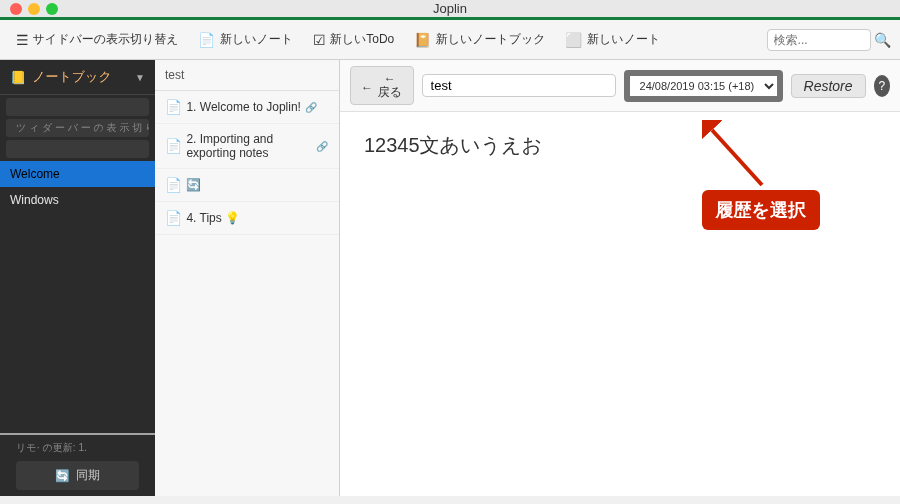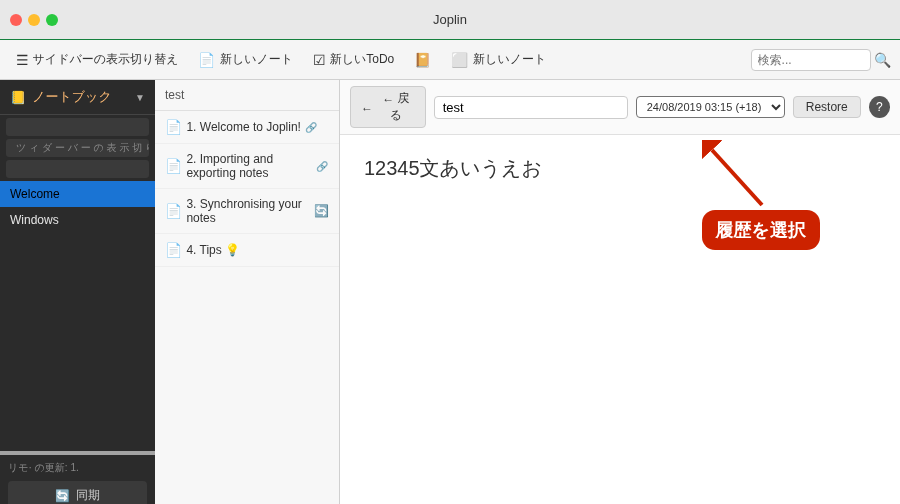--- a/index.html
+++ b/index.html
@@ -1,26 +1,26 @@
 <!DOCTYPE html>
 <html><head>
   <meta charset="utf-8">
   <style>
     * { box-sizing: border-box; margin: 0; padding: 0; }
     body { font-family: -apple-system, BlinkMacSystemFont, "Helvetica Neue", Arial, sans-serif; font-size: 13px; background: #f0f0f0; width: 900px; height: 504px; overflow: hidden; }
 
     
     .titlebar {
       background: #e8e8e8;
-      height: 40px;
+      height: 20px;
       display: flex;
       align-items: center;
       justify-content: center;
       position: relative;
-      border-bottom: 1px solid #15803d;
+      border-bottom: 3px solid #15803d;
     }
     .titlebar-buttons {
       position: absolute;
       left: 10px;
       display: flex;
       gap: 6px;
       align-items: center;
     }
     .tb-btn {
       width: 12px; height: 12px; border-radius: 50%;
@@ -115,22 +115,22 @@
     }
     .sidebar-item.active { background: #1a74d4; color: #000000; }
     .sidebar-item.blurred {
       background: #333;
       color: #888;
       height: 22px;
       margin: 2px 0;
     }
 
     .sidebar-footer {
-      border-top: 4px solid #a3a3a3;
-      padding: 6px 8px;
+      border-top: 2px solid #a3a3a3;
+      padding: 6px 16px;
     }
     .sidebar-footer-info {
       font-size: 10px;
       color: #888;
       line-height: 1.4;
     }
     .sync-btn {
       display: flex;
       align-items: center;
       justify-content: center;
@@ -204,36 +204,37 @@
     }
     .note-title-input {
       flex: 1;
       border: 1px solid #ccc;
       border-radius: 4px;
       padding: 3px 8px;
       font-size: 13px;
       background: white;
     }
     .date-select {
-      border: 1px solid #737373;
+      border: 6px solid #737373;
       border-radius: 4px;
       padding: 3px 6px;
       font-size: 11px;
       background: white;
       cursor: pointer;
       color: #333;
     }
     .restore-btn {
       padding: 3px 12px;
       background: #e8e8e8;
       border: 1px solid #ccc;
       border-radius: 4px;
       cursor: pointer;
-      font-size: 12px;
-      color: #333;
+      font-size: 14px;
+      color: #333;
+      font-style: italic;
     }
     .help-btn {
       width: 22px; height: 22px;
       border-radius: 50%;
       background: #555;
       border: none;
       color: white;
       font-size: 12px;
       cursor: pointer;
       display: flex;
@@ -252,21 +253,21 @@
     .annotation-container {
       position: absolute;
       top: 60px;
       right: 80px;
       pointer-events: none;
     }
     .annotation-label {
       background: #cc2200;
       color: white;
       padding: 8px 14px;
-      border-radius: 13px;
+      border-radius: 6px;
       font-size: 18px;
       font-weight: bold;
       white-space: nowrap;
     }
 
     
     .arrow-svg {
       display: block;
     }
   </style>
@@ -290,27 +291,28 @@
   <button class="toolbar-btn">
     <span class="toolbar-icon">📄</span>
     <span>新しいノート</span>
   </button>
   <button class="toolbar-btn">
     <span class="toolbar-icon">☑</span>
     <span>新しいToDo</span>
   </button>
   <button class="toolbar-btn">
     <span class="toolbar-icon">📔</span>
+    <span>新しいノートブック</span>
   </button>
   <button class="toolbar-btn">
     <span class="toolbar-icon">⬜</span>
     <span>新しいノート</span>
   </button>
   <div class="toolbar-search">
-    <input type="text" class="toolbar-search" style="border: 1px solid rgb(204, 204, 204); border-radius: 4px; padding: 3px 6px; font-size: 12px; width: 120px;" placeholder="検索...">
+    <input type="text" class="toolbar-search" style="border: 1px solid rgb(204, 204, 204); border-radius: 4px; padding: 3px 6px; font-size: 12px; width: 104px;" placeholder="検索...">
     <button class="search-icon-btn">🔍</button>
   </div>
 </div>
 
 <div class="main-layout">
 
   <div class="sidebar">
     <div class="sidebar-header">
       <span>📒</span>
       <span class="sidebar-header-label">ノートブック</span>
@@ -351,21 +353,20 @@
         <span>1. Welcome to Joplin!</span>
         <span style="font-size:10px;color:#888;">🔗</span>
       </div>
       <div class="note-item">
         <span class="note-emoji">📄</span>
         <span>2. Importing and exporting notes</span>
         <span style="font-size:10px;color:#888;">🔗</span>
       </div>
       <div class="note-item">
         <span class="note-emoji">📄</span>
-        <span>3. Synchronising your notes</span>
         <span style="font-size:12px;">🔄</span>
       </div>
       <div class="note-item">
         <span class="note-emoji">📄</span>
         <span>4. Tips</span>
         <span style="font-size:12px;">💡</span>
       </div>
     </div>
   </div>
 

